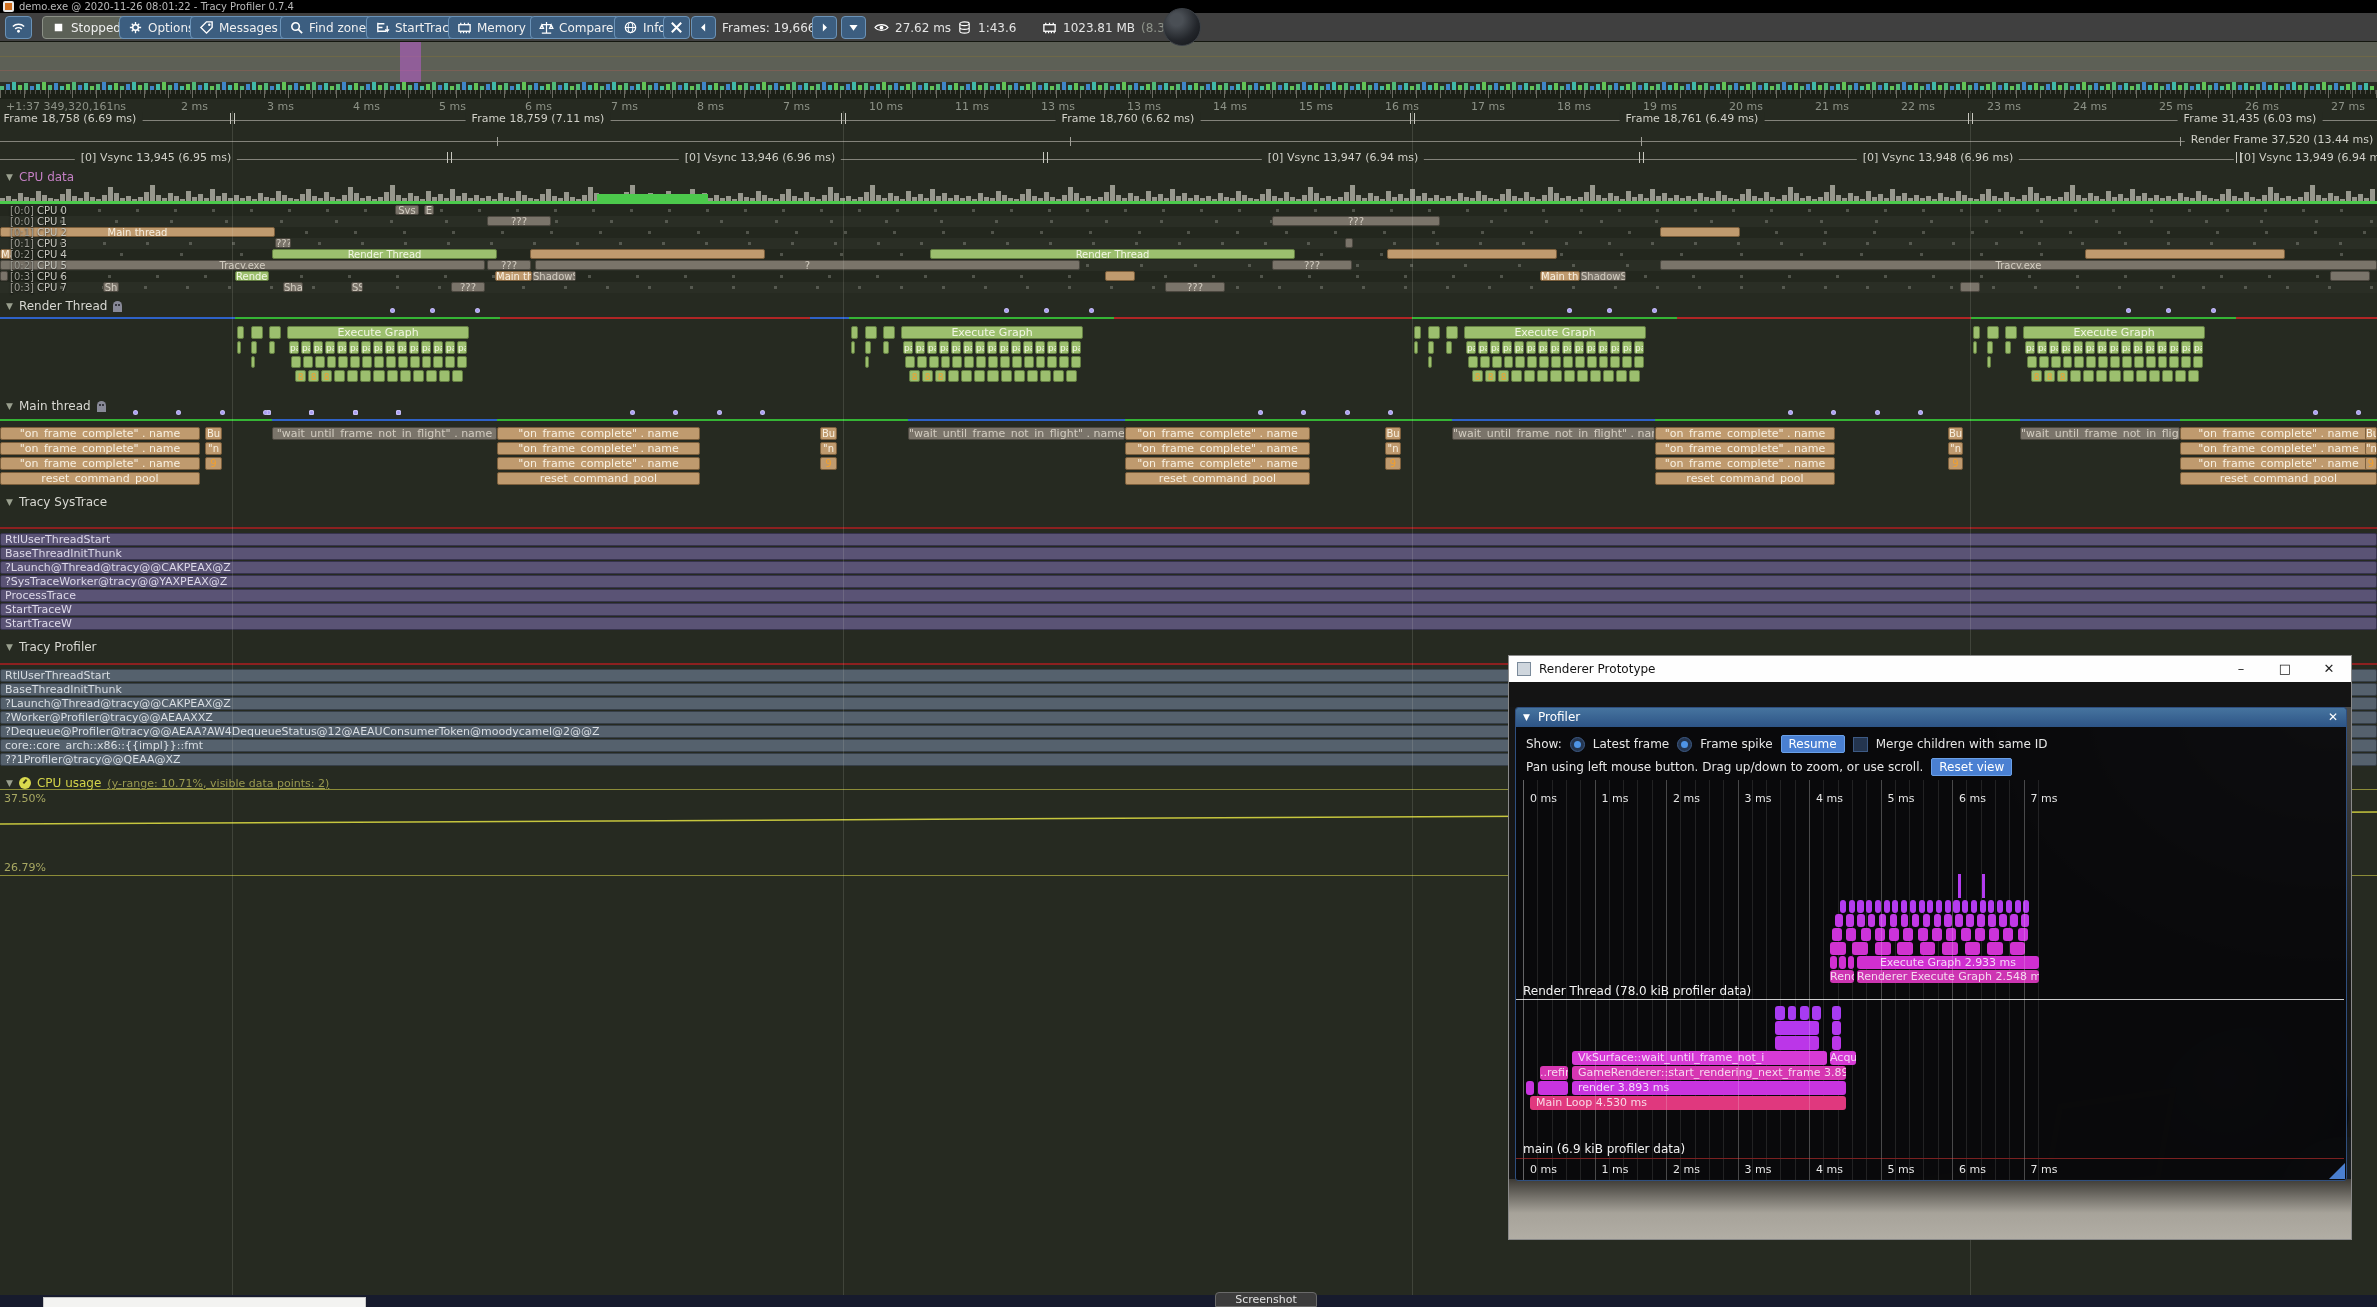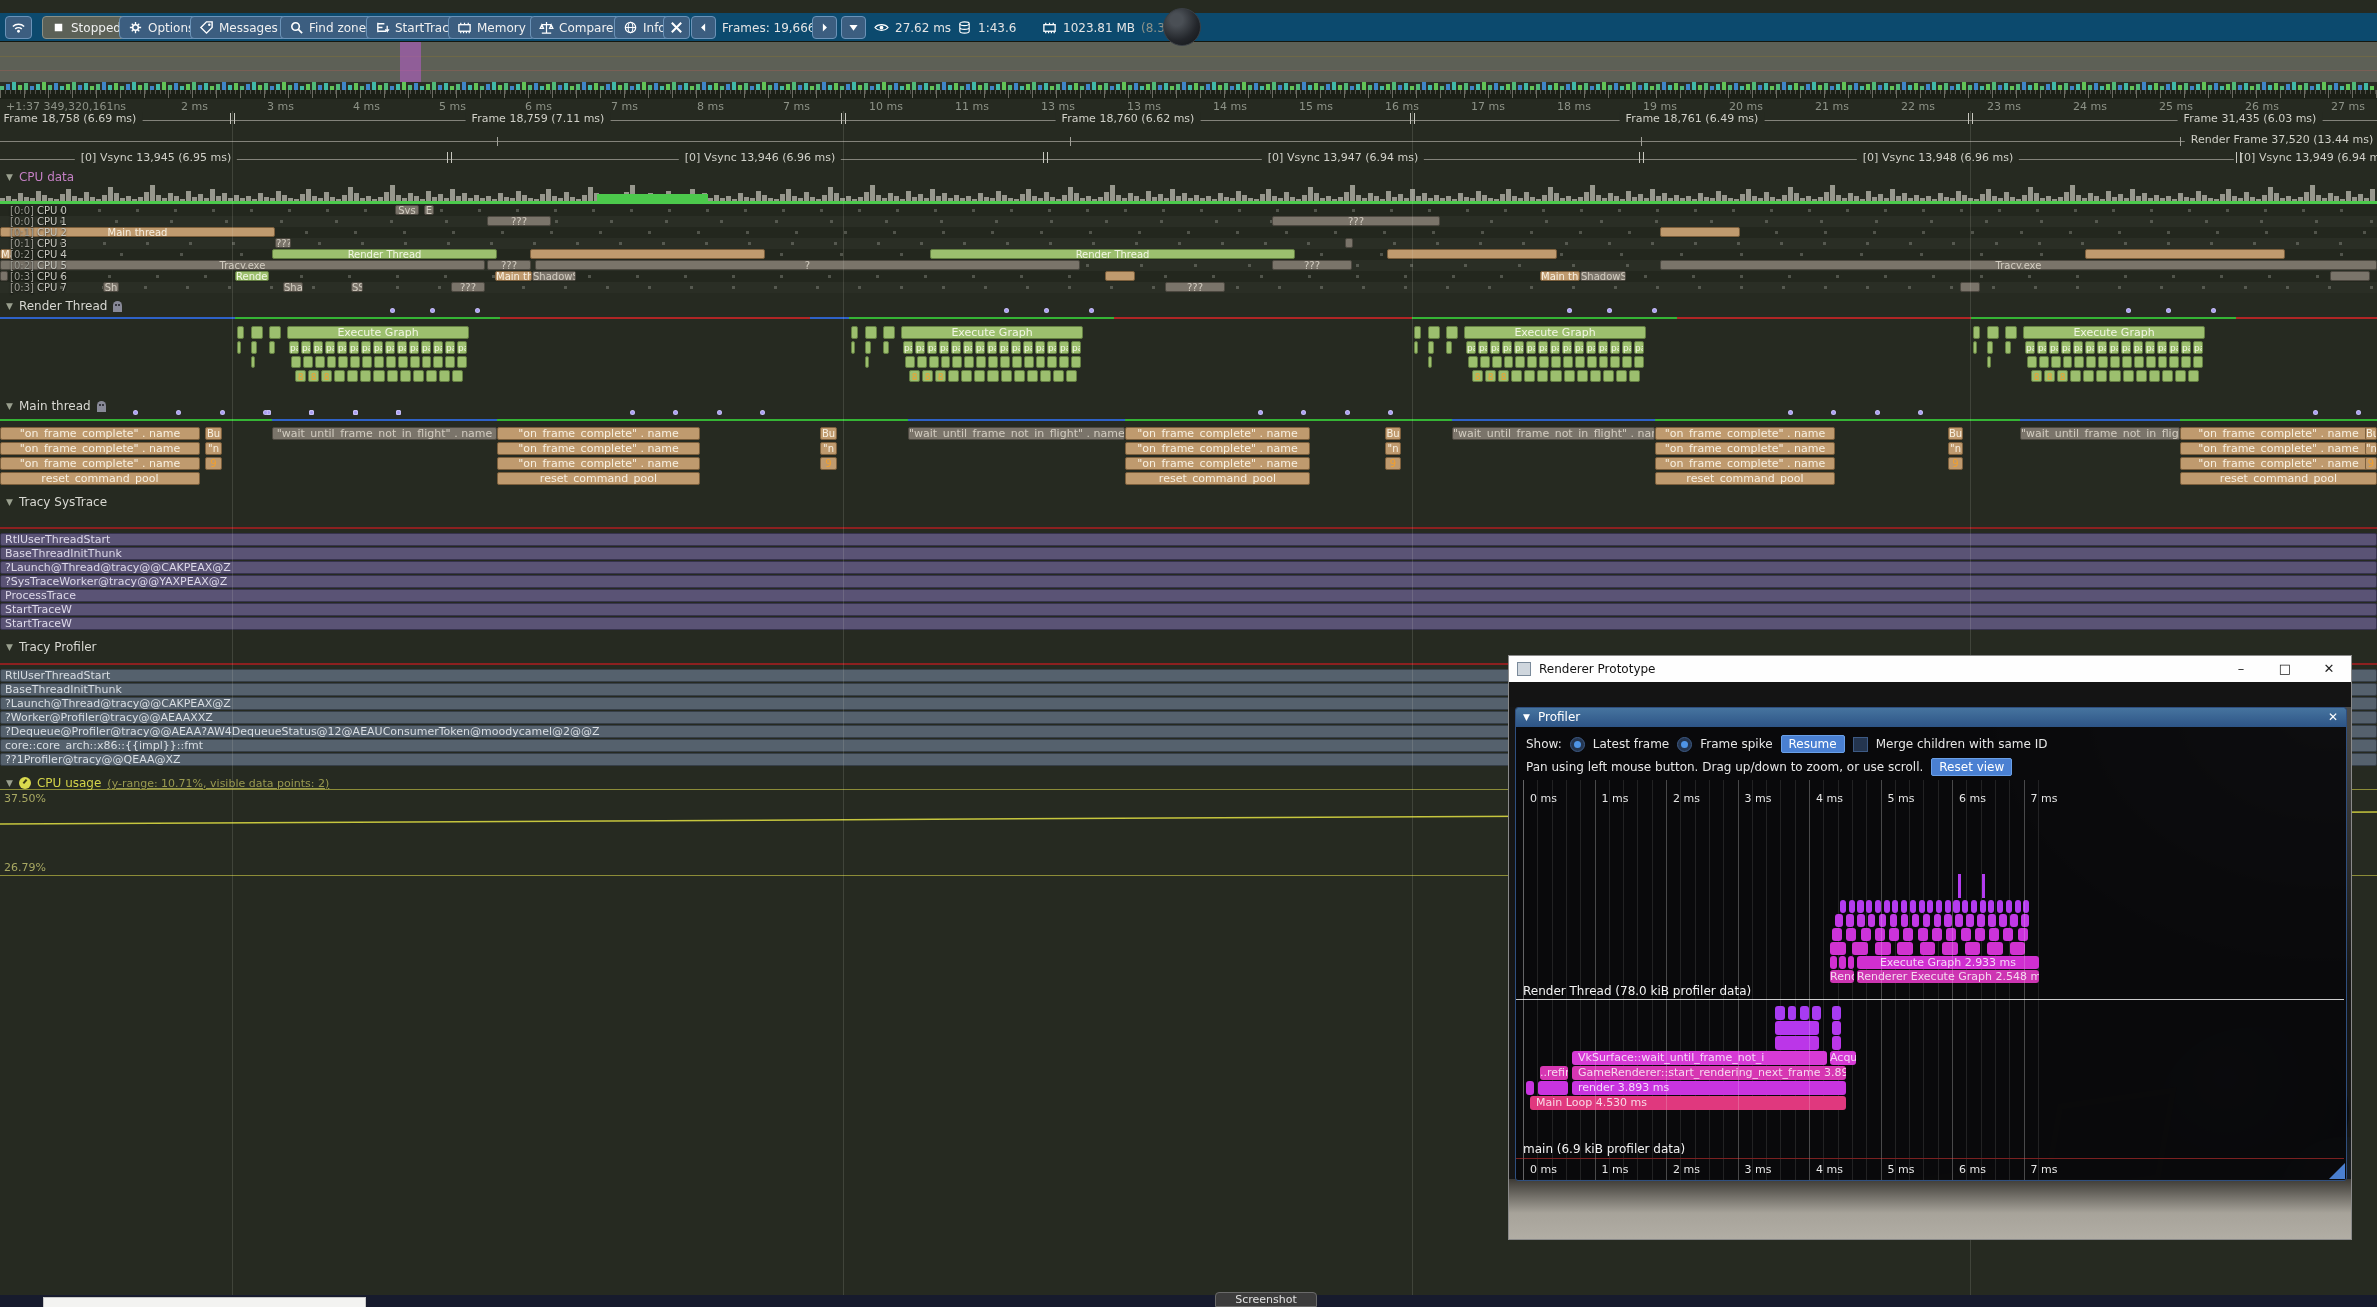--- a/index.html
+++ b/index.html
@@ -5,21 +5,21 @@
   *{margin:0;padding:0;box-sizing:border-box}
   html,body{background:#000}
   #screen{position:relative;width:2377px;height:1307px;background:#262a21;overflow:hidden;
           font-family:"DejaVu Sans",sans-serif;color:#ccc;font-size:11px}
   .abs{position:absolute}
   
   #titlebar{left:0;top:0;width:2377px;height:13px;background:#000;color:#b9b9b9;font-size:10px;line-height:13px}
   #titlebar .appicon{position:absolute;left:3px;top:1px;width:11px;height:11px;background:#e8e8e8;border-radius:2px}
   #titlebar .appicon:before{content:"";position:absolute;left:2px;top:2px;width:7px;height:7px;background:#d07020}
   #titlebar span.t{position:absolute;left:19px;top:0}
-  #toolbar{left:0;top:13px;width:2377px;height:29px;background:#0c4a6e;border-bottom:1px solid #14170f}
+  #toolbar{left:0;top:13px;width:2377px;height:29px;background:#404040;border-bottom:1px solid #14170f}
   .tbtn{position:absolute;top:3px;height:23px;display:flex;align-items:center;gap:5px;
         background:#3c5e80;border:1px solid #6b93b8;border-radius:4px;color:#f0f0f0;
         font-size:12px;padding:0 8px;white-space:nowrap}
   .tbtn.gray{background:#5c6157;border-color:#8b9086}
   .tbtn.sq{padding:0 5px}
   .tstat{position:absolute;top:3px;height:23px;display:flex;align-items:center;gap:6px;color:#e4e4e4;font-size:12px;white-space:nowrap}
   .dim{color:#8f948b}
   .ticon svg{display:block}
   #knob{left:1163px;top:8px;width:38px;height:38px;border-radius:50%;
         background:radial-gradient(circle at 35% 30%,#4a4f55 0 18%,#23262b 60%,#101215 100%);
@@ -109,20 +109,24 @@
   #taskbar{left:0;top:1295px;width:2377px;height:12px;background:#171b2d;z-index:12}
   #tb-white{position:absolute;left:43px;top:2px;width:323px;height:10px;background:#f3f3f1;border:1px solid #c8c8c8;border-bottom:none}
   #tooltip{left:1215px;top:1292px;width:102px;height:15px;background:#3c3c3c;border:1px solid #6a6a6a;
            border-radius:4px 4px 0 0;color:#e0e0e0;font-size:11px;text-align:center;z-index:13;overflow:hidden}
 </style>
 </head>
 <body>
 
 <div id="screen">
 
+  <div id="titlebar" class="abs">
+    <span class="appicon"></span>
+    <span class="t">demo.exe @ 2020-11-26 08:01:22 - Tracy Profiler 0.7.4</span>
+  </div>
 
   <div id="toolbar" class="abs">
       <div class="tbtn sq" style="left: 5px;">
         <span class="ticon">
           <svg width="15" height="15" viewBox="0 0 16 16">
             <path d="M2 7 A8 7 0 0 1 14 7" stroke="#fff" stroke-width="1.6" fill="none"></path>
             <path d="M4.5 9.5 A5 4.5 0 0 1 11.5 9.5" stroke="#fff" stroke-width="1.6" fill="none"></path>
             <circle cx="8" cy="12" r="1.5" fill="#fff"></circle>
           </svg>
         </span>

